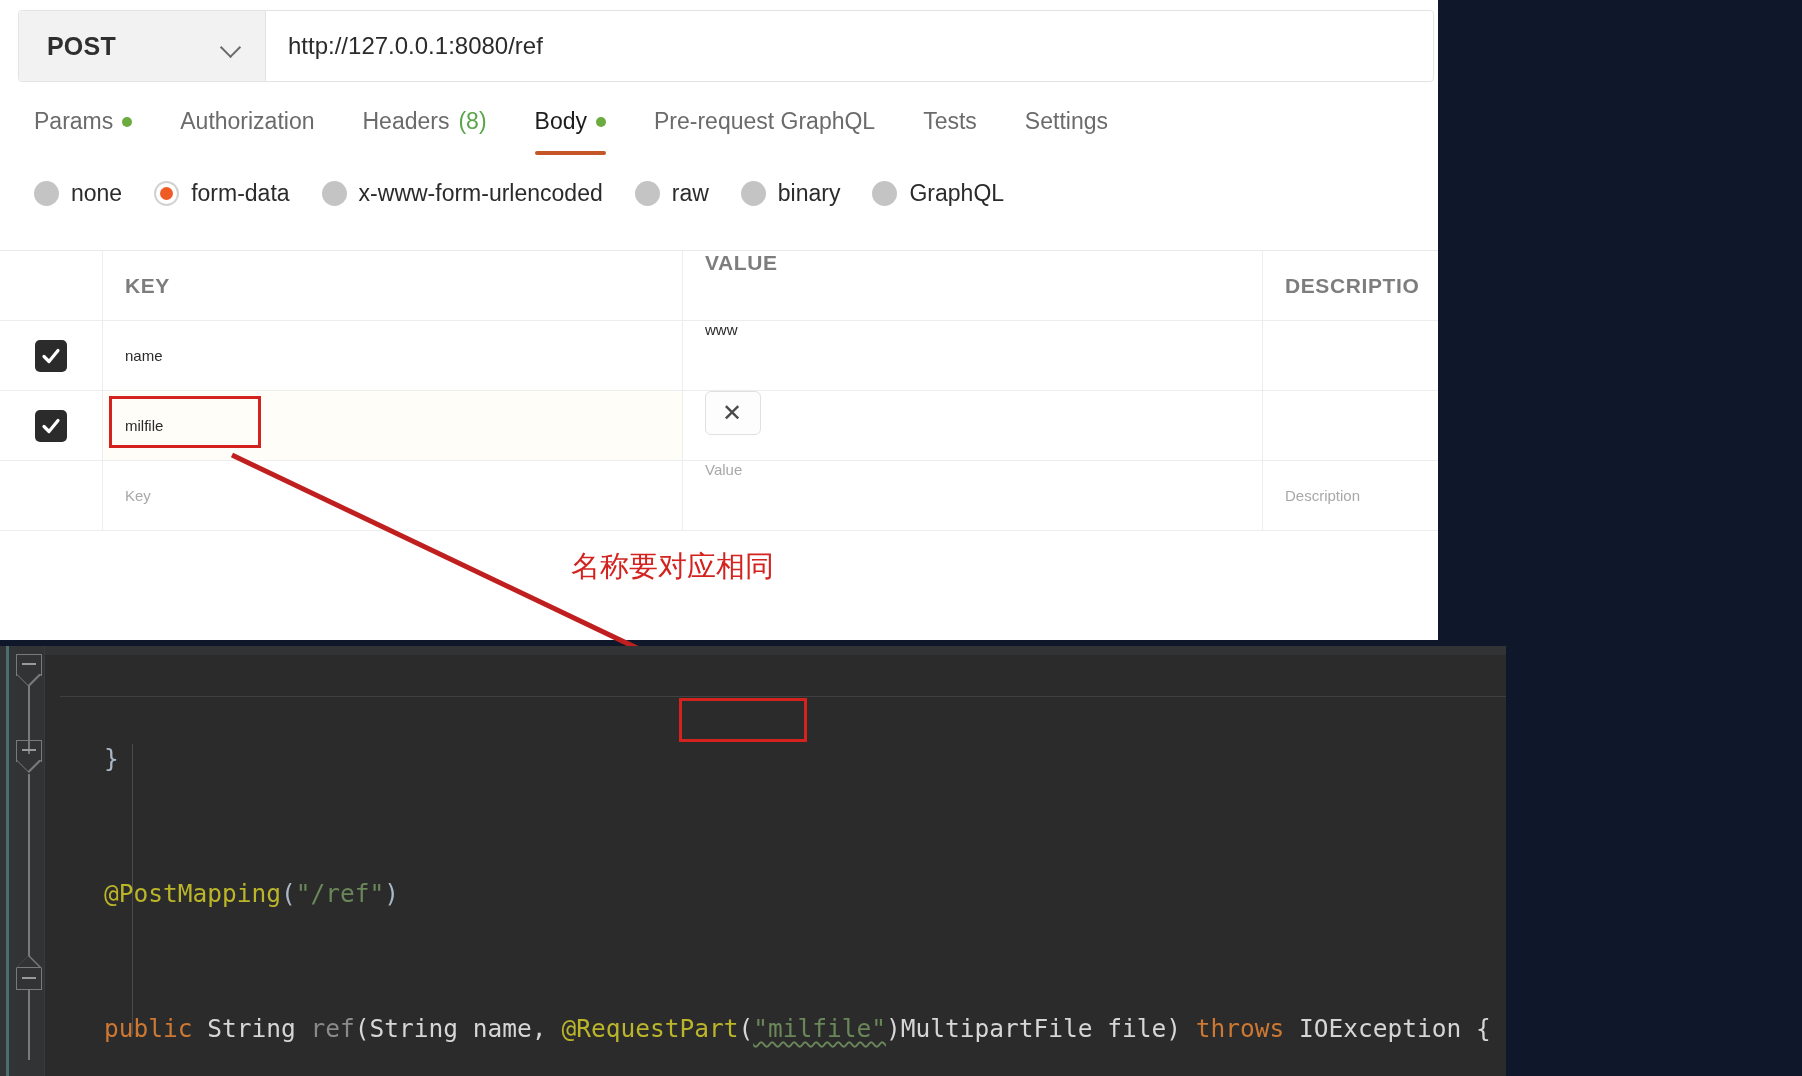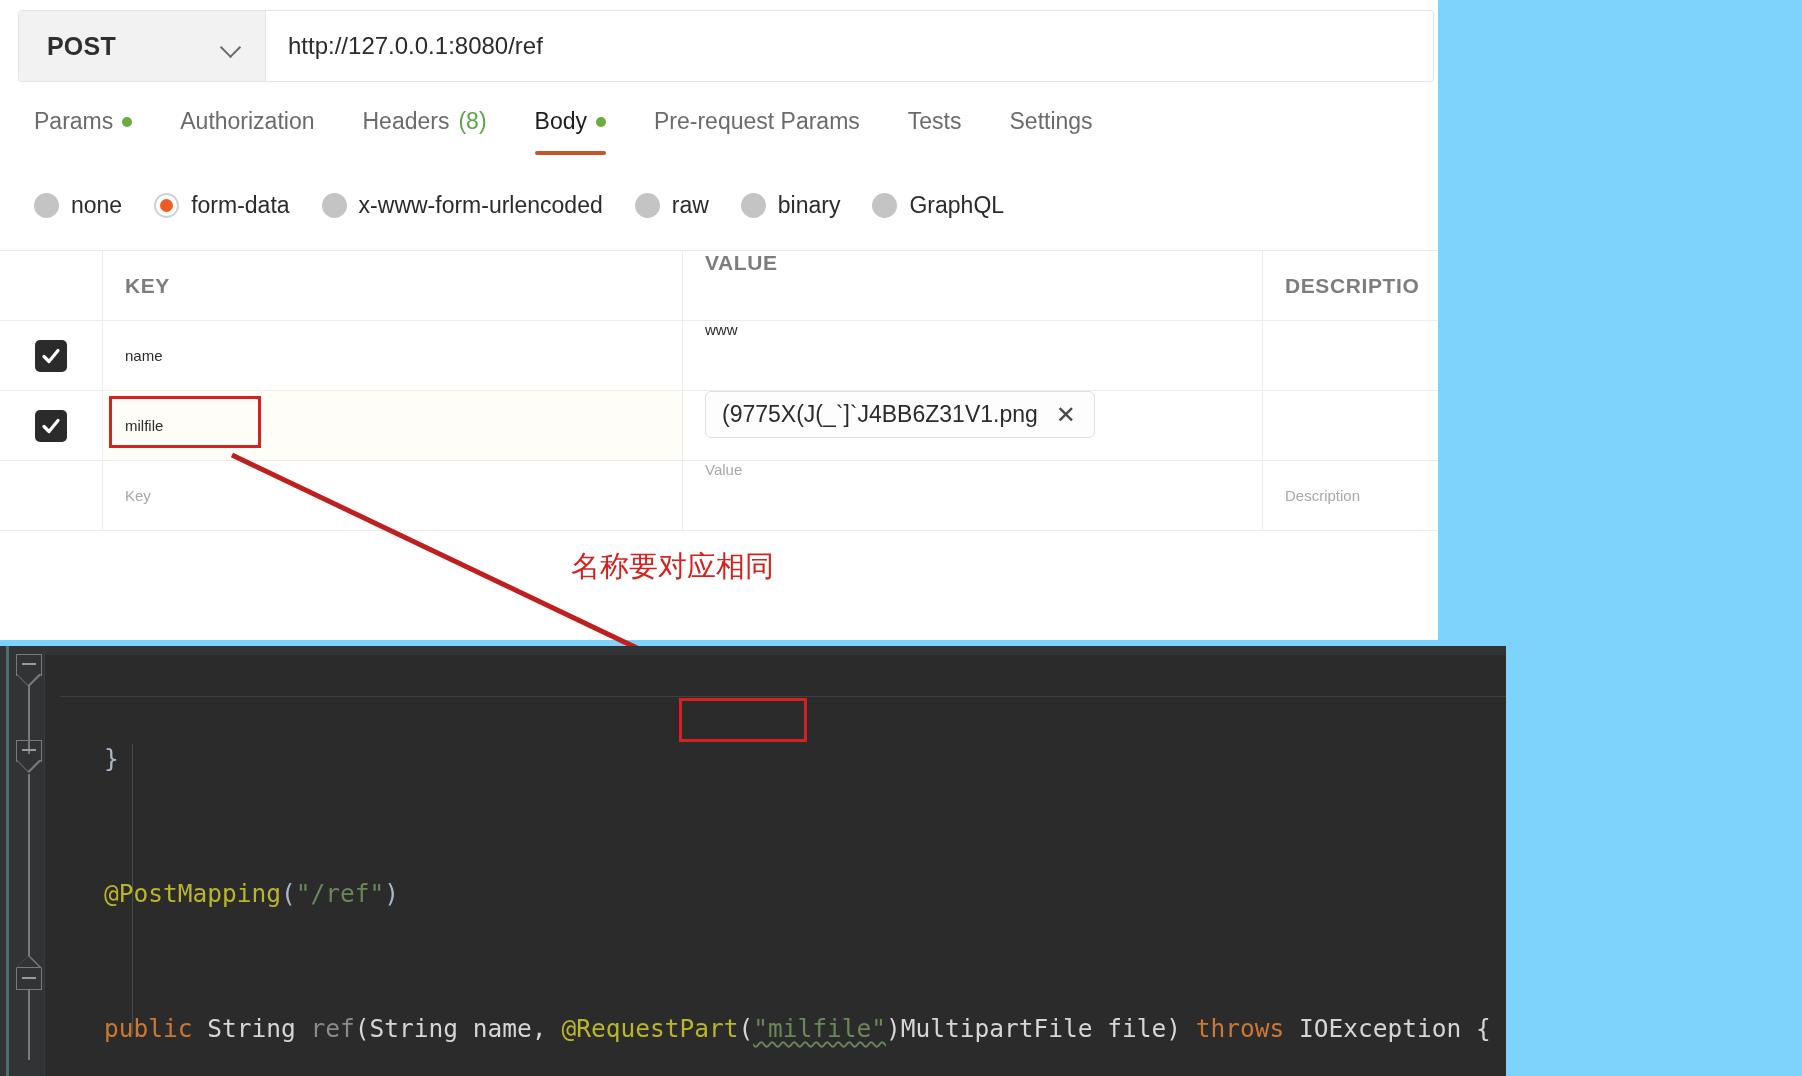--- a/index.html
+++ b/index.html
@@ -3,21 +3,21 @@
 <meta charset="utf-8">
 <style>
   * { box-sizing: border-box; }
   html, body {
     margin: 0; padding: 0;
     width: 1802px; height: 1076px;
     background: #ffffff;
     font-family: "Liberation Sans", sans-serif;
     overflow: hidden;
   }
-  #root { position: relative; width: 1802px; height: 1076px; background:#7dd3fc;padding-left:28px; }
+  #root { position: relative; width: 1802px; height: 1076px; background:#0f172a;padding-left:28px; }
 
   
   .postman {
     position: absolute; left: 0; top: 0;
     width: 1438px; height: 640px;
     background: #ffffff;
   }
 
   
   .urlbar {
@@ -78,21 +78,21 @@
   .tab.active::after {
     content:"";
     position: absolute; left: 0; right: 28px; bottom: 0;
     height: 4px; background: #c5562a; border-radius: 2px;
   }
   .dot { width: 10px; height: 10px; border-radius: 50%; background: #6cab3f; display:inline-block; }
   .hdr-count { color: #5aa54a; }
 
   
   .bodytypes {
-    position: absolute; left: 34px; top: 192px;
+    position: absolute; left: 34px; top: 180px;
     display: flex; align-items: flex-start; gap: 0;
   }
   .bt {
     display: flex; align-items: center; gap: 12px;
     margin-right: 32px; cursor: pointer;
   }
   .radio {
     width: 25px; height: 25px; border-radius: 50%;
     background: #c4c4c4; flex: none;
     display: flex; align-items: center; justify-content: center;
@@ -327,21 +327,21 @@
       </div>
       <div class="tab">
         <span>Headers</span>
         <span class="hdr-count">(8)</span>
       </div>
       <div class="tab active">
         <span>Body</span>
         <span class="dot"></span>
       </div>
       <div class="tab">
-        <span>Pre-request Params</span>
+        <span>Pre-request GraphQL</span>
       </div>
       <div class="tab">
         <span>Tests</span>
       </div>
       <div class="tab">
         <span>Settings</span>
       </div>
     </div>
 
     <div class="bodytypes">
@@ -412,21 +412,20 @@
                 <path d="M4 11.5 L9 16.5 L18 5.5" stroke="#ffffff" stroke-width="3.2" fill="none" stroke-linecap="round" stroke-linejoin="round"></path>
               </svg>
           </span>
         </div>
         <div class="c-key">
           <span class="td">milfile</span>
           <span class="key-highlight"></span>
         </div>
         <div class="c-val">
           <span class="filechip">
-            <span>(9775X(J(_`]`J4BB6Z31V1.png</span>
             <span class="x">✕</span>
           </span>
         </div>
         <div class="c-desc">
           <span class="td"></span>
         </div>
       </div>
 
       <div class="kvrow">
         <div class="c-check"></div>

